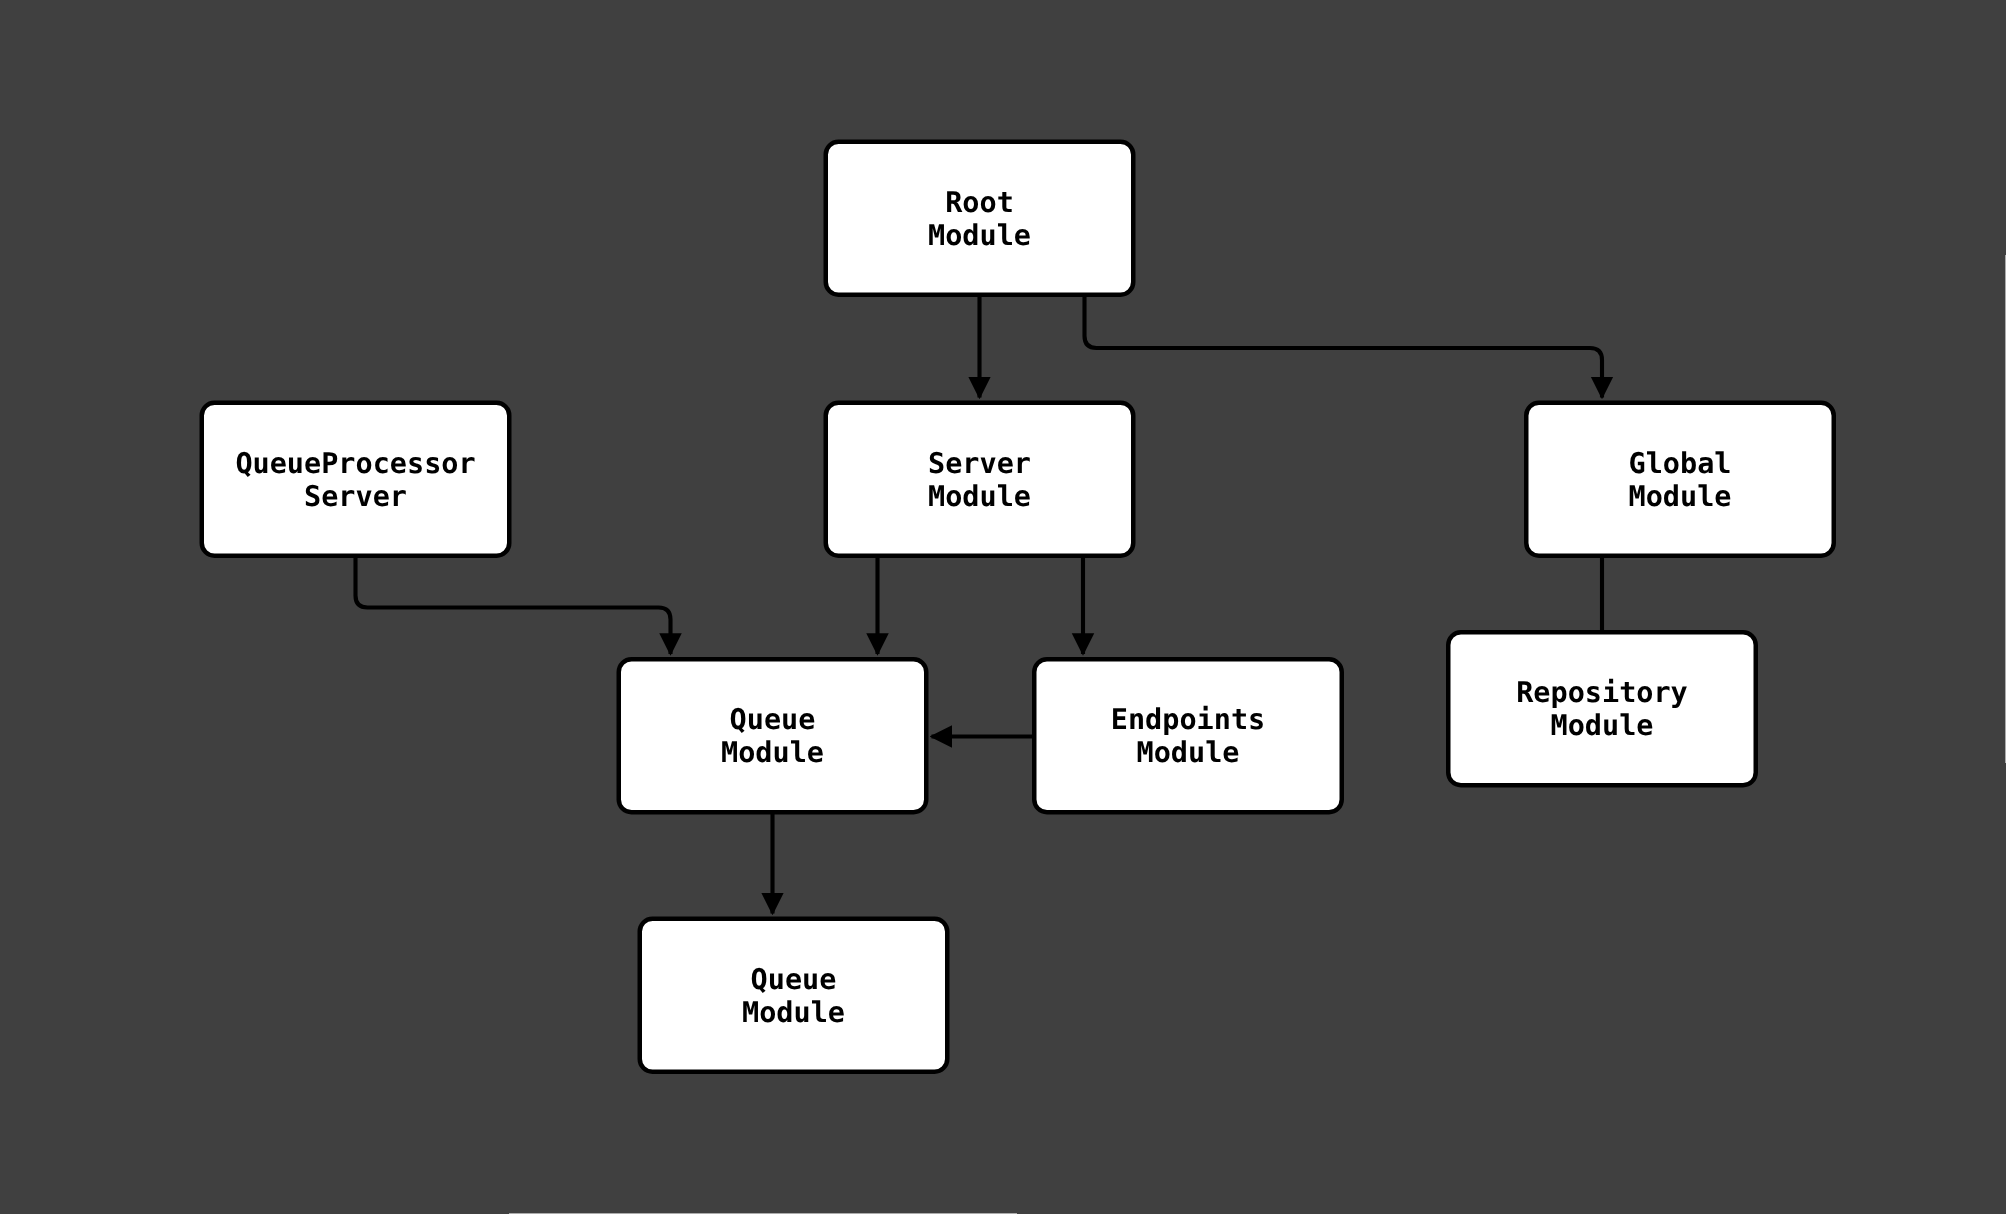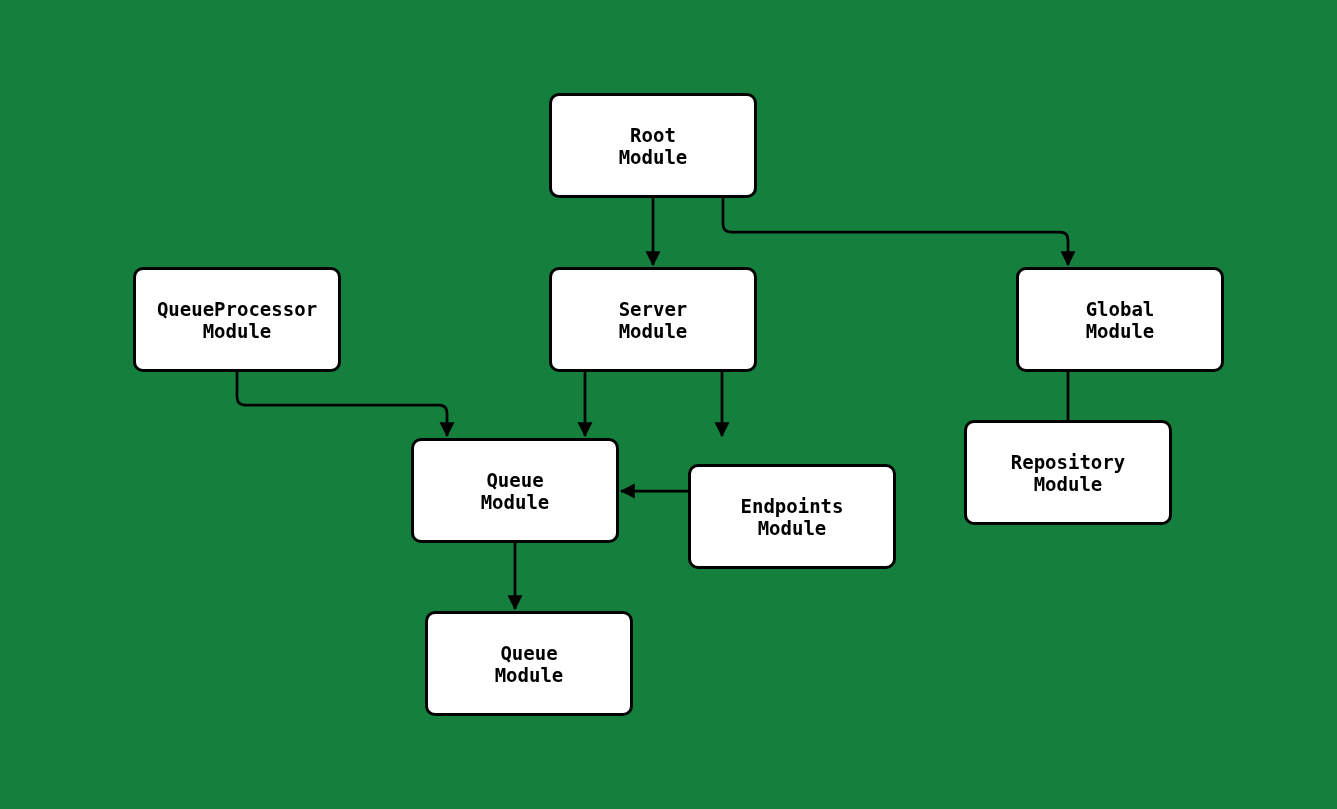--- a/index.html
+++ b/index.html
@@ -8,21 +8,21 @@
     background: #ffffff;
     width: 1337px;
     height: 809px;
     overflow: hidden;
     font-family: "DejaVu Sans Mono", "Liberation Mono", monospace;
   }
   .canvas {
     position: relative;
     width: 1337px;
     height: 809px;
-    background: #15803d;
+    background: #404040;
     text-decoration: underline;
   }
   svg.edges {
     position: absolute;
     left: 0;
     top: 0;
     width: 1337px;
     height: 809px;
   }
   svg.edges path.edge {
@@ -49,21 +49,21 @@
     color: #000000;
     text-align: center;
     white-space: pre-line;
   }
   
   .pos-root           { left: 549px; top: 93px;  }
   .pos-queueprocessor { left: 133px; top: 267px; }
   .pos-server         { left: 549px; top: 267px; }
   .pos-global         { left: 1016px; top: 267px; }
   .pos-core           { left: 411px; top: 438px; }
-  .pos-endpoints      { left: 688px; top: 464px; }
+  .pos-endpoints      { left: 688px; top: 438px; }
   .pos-repository     { left: 964px; top: 420px; }
   .pos-queue          { left: 425px; top: 611px; }
 </style>
 </head>
 <body>
 
 <div class="canvas">
 
   <svg class="edges" viewBox="0 0 1337 809" xmlns="http://www.w3.org/2000/svg">
     <defs>
@@ -82,21 +82,21 @@
     <path class="edge" marker-end="url(#arrowhead)" d="M 515 542 L 515 609"></path>
   </svg>
 
   <div class="node pos-root">
     <span class="label">Root
 Module</span>
   </div>
 
   <div class="node pos-queueprocessor">
     <span class="label">QueueProcessor
-Module</span>
+Server</span>
   </div>
 
   <div class="node pos-server">
     <span class="label">Server
 Module</span>
   </div>
 
   <div class="node pos-global">
     <span class="label">Global
 Module</span>

